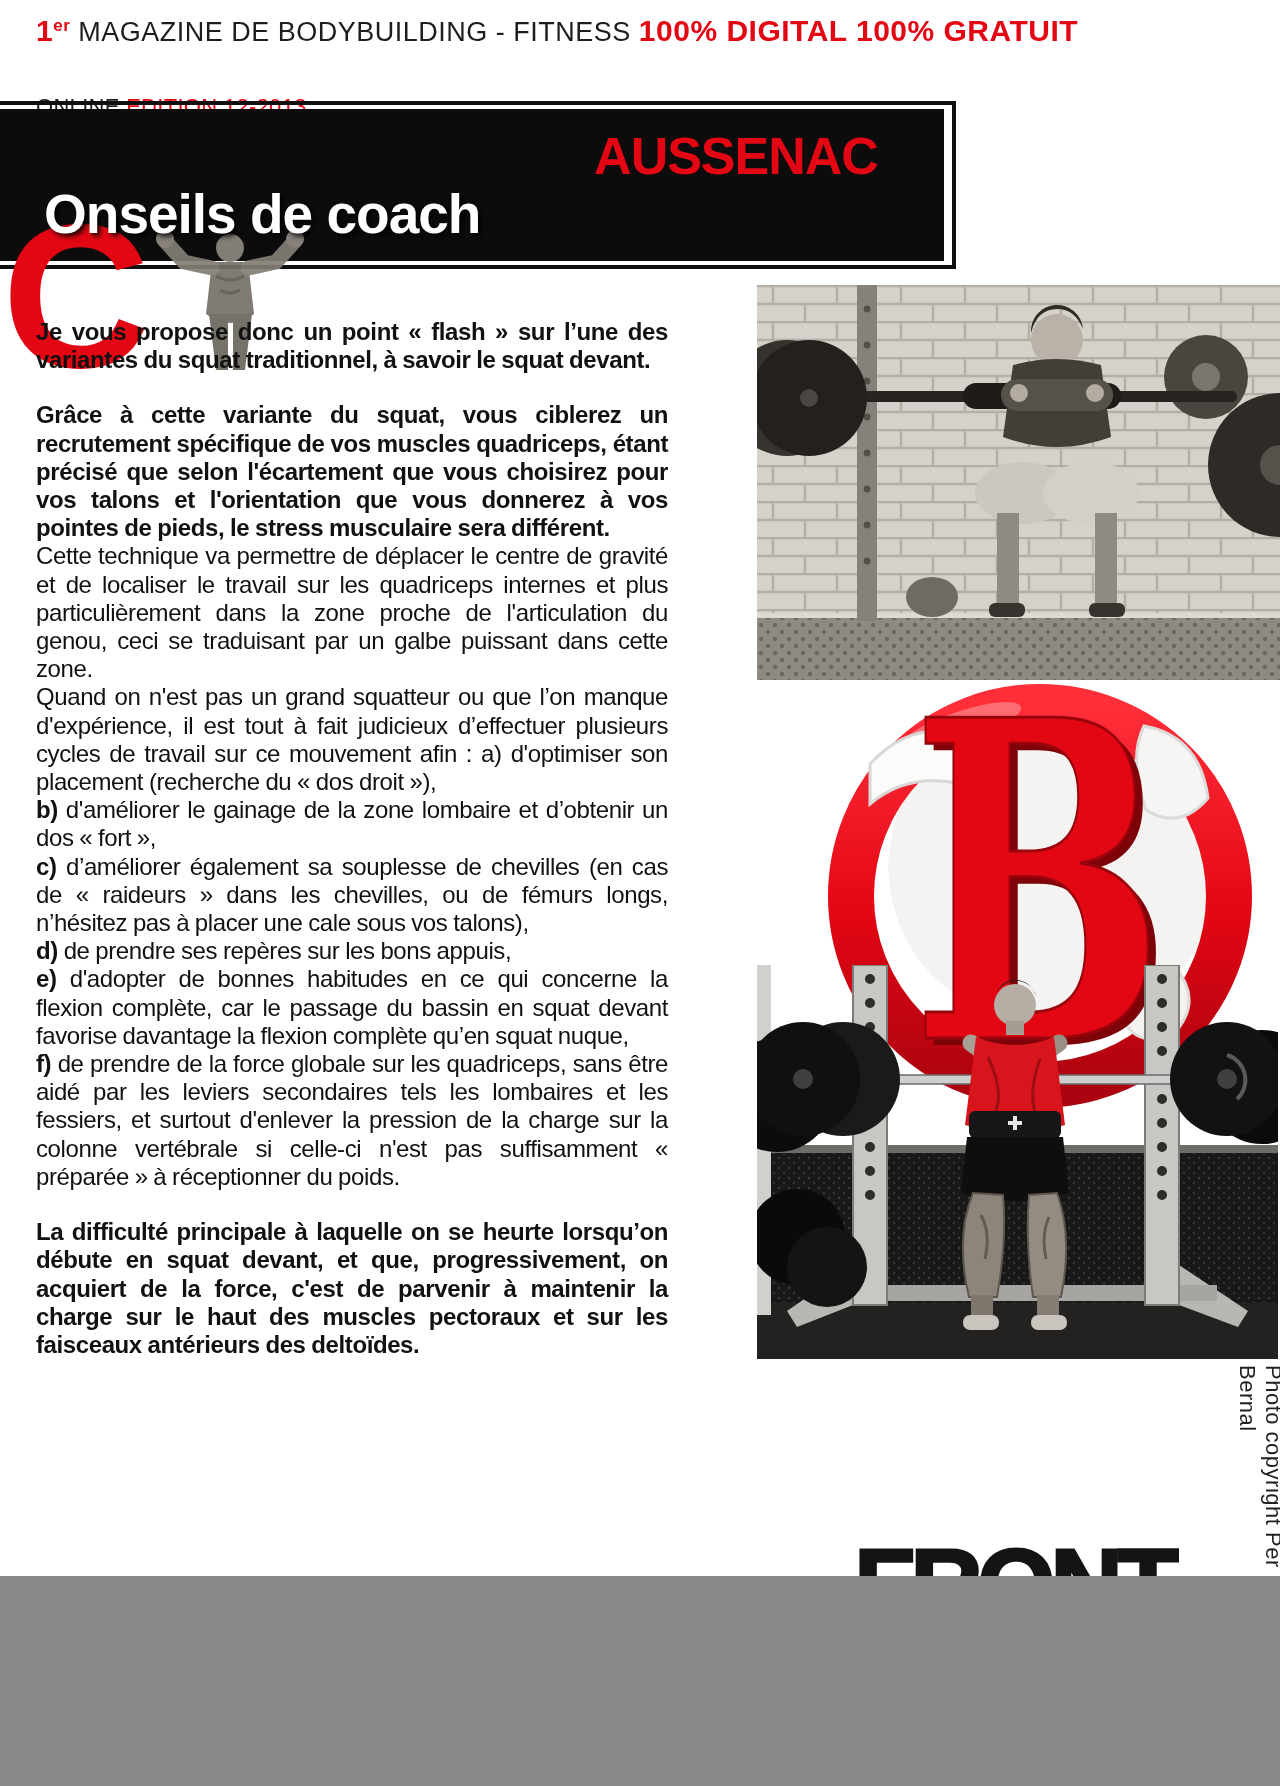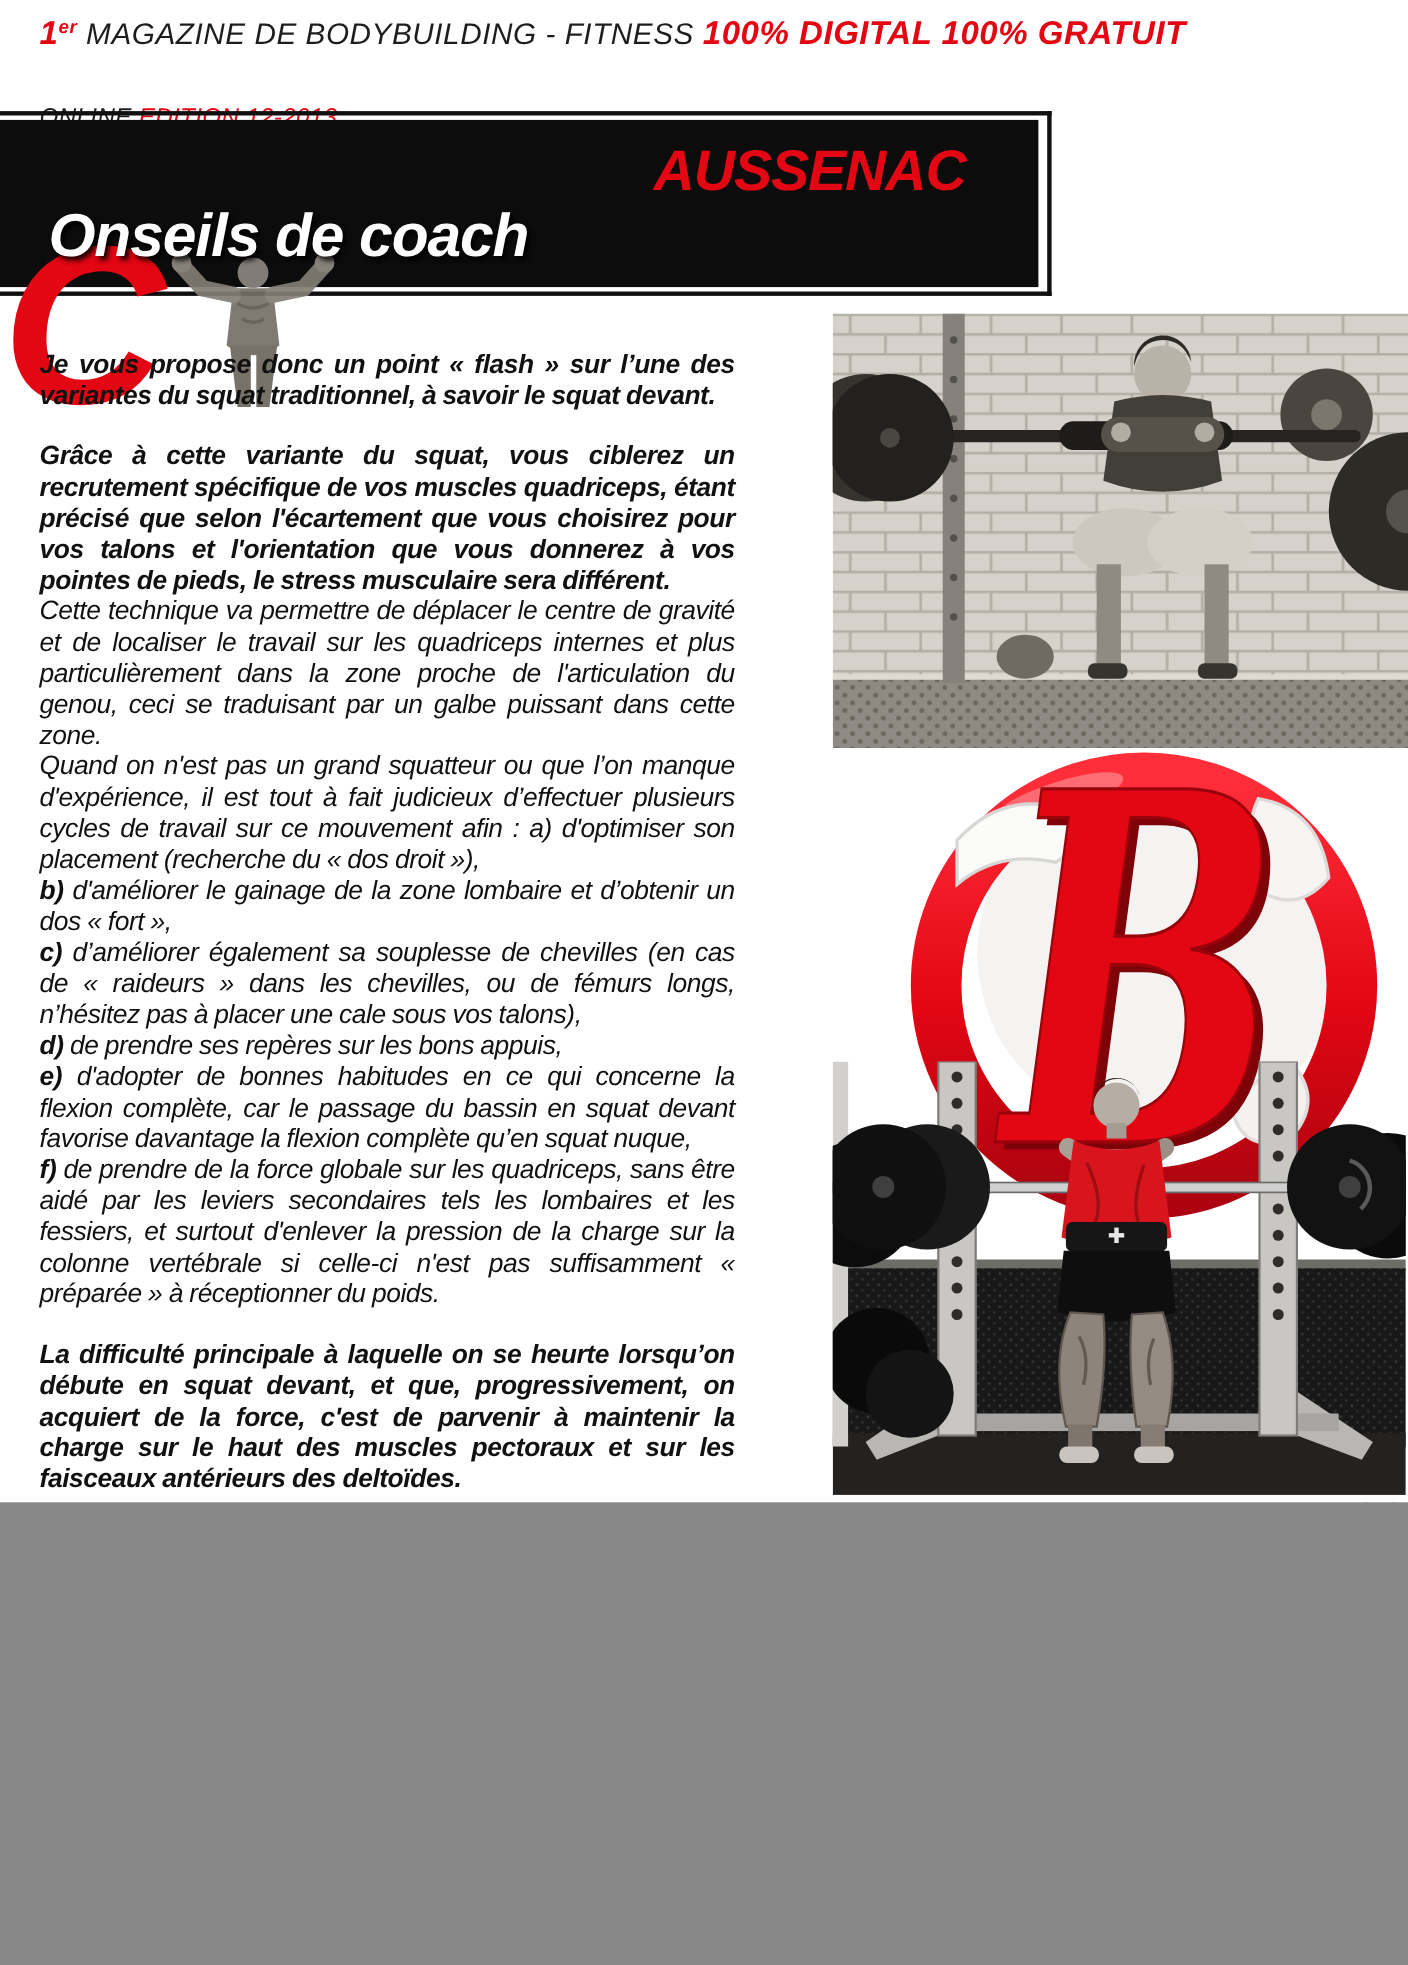--- a/index.html
+++ b/index.html
@@ -1,17 +1,17 @@
 <!DOCTYPE html>
 <html><head>
 <meta charset="utf-8">
 <style>
   html,body{margin:0;padding:0;background:#888;}
-  .page{position:relative;width:1280px;height:1366px;background:#ffffff;overflow:hidden;
-        font-family:"Liberation Sans",sans-serif;margin:0 auto;font-style:italic;}
+  .page{position:relative;width:1280px;height:1576px;background:#ffffff;overflow:hidden;
+        font-family:"Liberation Sans",sans-serif;margin:0 auto;}
   
   .hdr1{position:absolute;left:36px;top:14px;font-size:27px;color:#1d1d1b;letter-spacing:.5px;white-space:nowrap;}
   .hdr1 .num{color:#e30613;font-weight:bold;font-size:30px;}
   .hdr1 sup{color:#e30613;font-weight:bold;font-size:17px;}
   .hdr1 .red{color:#e30613;font-weight:bold;font-size:30px;}
   .hdr2{position:absolute;left:36px;top:50px;font-size:22px;color:#1d1d1b;letter-spacing:.3px;white-space:nowrap;margin-top:44px;}
   .hdr2 .red{color:#e30613;}
   
   .banner-frame{position:absolute;left:0;top:101px;width:952px;height:160px;
                 border-top:4px solid #101010;border-right:4px solid #101010;border-bottom:4px solid #101010;}

